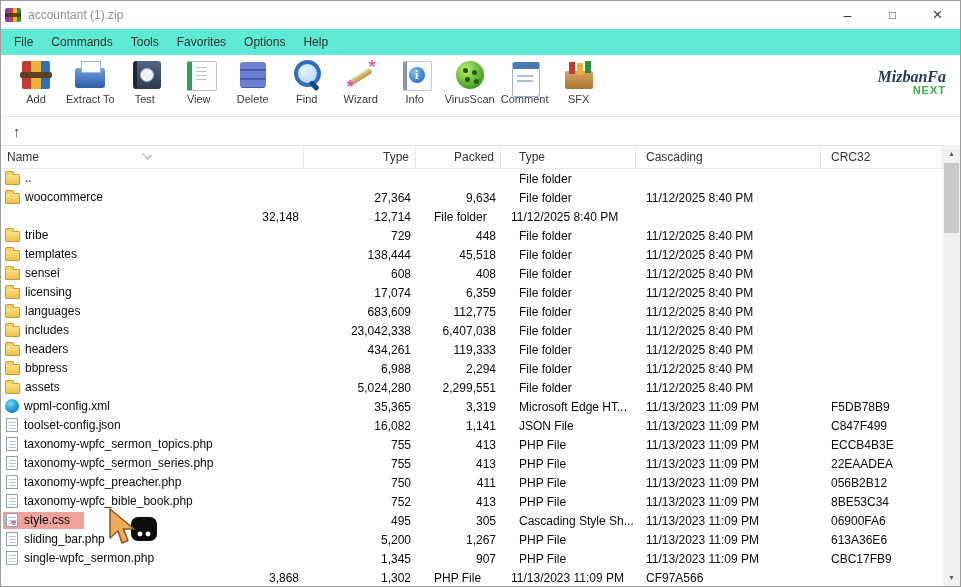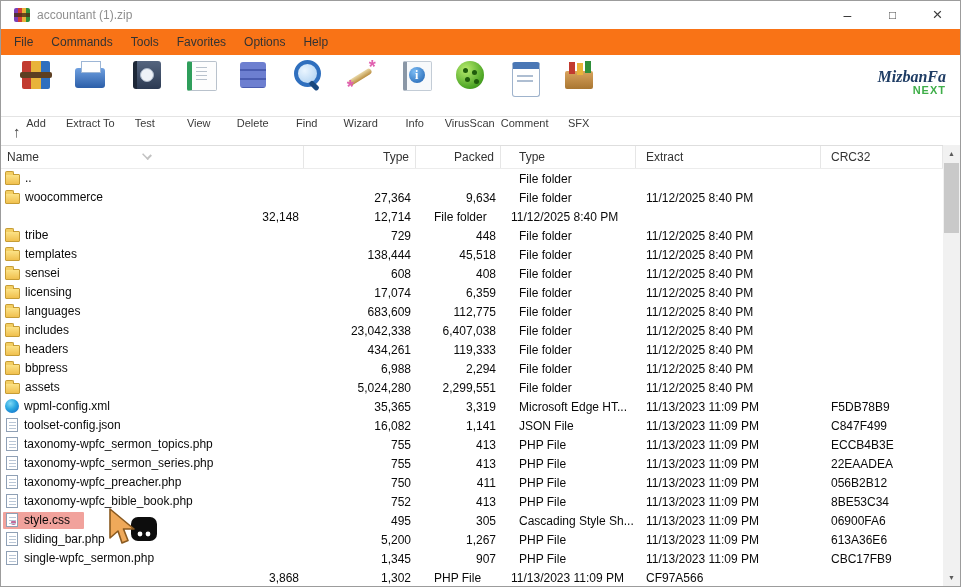--- a/index.html
+++ b/index.html
@@ -1,38 +1,38 @@
 <!DOCTYPE html>
 <html><head>
 <meta charset="utf-8">
 <style>
   * { margin:0; padding:0; box-sizing:border-box; }
   html,body { background:#d6d6d6; }
   body { font-family:"Liberation Sans","DejaVu Sans",sans-serif; }
   .window { width:961px; height:587px; background:#fff; border:1px solid #9c9c9c; position:relative; overflow:hidden; }
 
   
-  .titlebar { height:28px; display:flex; align-items:center; background:#fff; padding-left:13px; }
+  .titlebar { height:28px; display:flex; align-items:center; background:#fff; padding-left:4px; }
   .app-icon { width:16px; height:14px; position:relative; border-radius:2px; flex:none;
     background:linear-gradient(90deg,#7b3fb5 0 4px,#d23b34 4px 8px,#e8b33a 8px 12px,#2f8f3a 12px 16px); }
   .app-icon::after { content:''; position:absolute; left:0; right:0; top:5px; height:4px; background:#4a3017; opacity:.8; }
   .title-text { font-size:12px; color:#8f8f8f; margin-left:7px; flex:1; white-space:nowrap; }
   .win-controls { display:flex; height:100%; }
   .win-btn { width:45px; display:flex; align-items:center; justify-content:center; color:#3c3c3c; }
   .win-btn.min { font-size:14px; }
   .win-btn.max { font-size:12px; color:#4a4a4a; }
   .win-btn.close { font-size:17px; }
 
   
-  .menubar { height:26px; display:flex; align-items:center; padding-left:4px; background:#f97316; }
+  .menubar { height:26px; display:flex; align-items:center; padding-left:4px; background:#5eead4; }
   .menu-item { font-size:12px; color:#333; padding:4px 9px; cursor:default; }
 
   
   .toolbar { height:62px; background:#fff; border-bottom:1px solid #e4e4e4; display:flex; align-items:flex-start; padding:3px 0 0 8px; position:relative; }
-  .tb-btn { min-width:54px; display:flex; flex-direction:column; align-items:center; padding:1px 3px;gap:24px; }
+  .tb-btn { min-width:54px; display:flex; flex-direction:column; align-items:center; padding:1px 3px; }
   .tb-label { font-size:11px; color:#3a3a3a; margin-top:2px; white-space:nowrap; }
   .tbicon { width:34px; height:32px; position:relative; display:block; }
 
   .add-archive-icon::before { content:''; position:absolute; left:3px; top:2px; width:28px; height:28px;
     background:linear-gradient(90deg,#c23b30 0 9px,#e8b33a 9px 19px,#2f6fbe 19px 28px); border-radius:2px; }
   .add-archive-icon::after { content:''; position:absolute; left:1px; top:13px; width:32px; height:6px; background:#5d3f22; border-radius:2px; }
 
   .extract-to-icon::after { content:''; position:absolute; left:8px; top:2px; width:18px; height:10px; background:#fff; border:1px solid #9db6d6; }
   .extract-to-icon::before { content:''; position:absolute; left:2px; top:9px; width:30px; height:20px; background:linear-gradient(#6fa0e0,#2b5ea8); border-radius:3px; }
 
@@ -226,21 +226,21 @@
 
   <div class="filelist">
     <div class="header-row">
       <div class="hcell">
         <span>Name</span>
         <span class="sort-indicator"></span>
       </div>
       <div class="hcell num">Type</div>
       <div class="hcell num">Packed</div>
       <div class="hcell type">Type</div>
-      <div class="hcell mod">Extract</div>
+      <div class="hcell mod">Cascading</div>
       <div class="hcell crc">CRC32</div>
     </div>
 
     <div>
 
         <div class="row">
           <div class="cell namec">
             <span class="name-wrap">
               <span class="ficon folder-icon"></span>
               <span>..</span>

